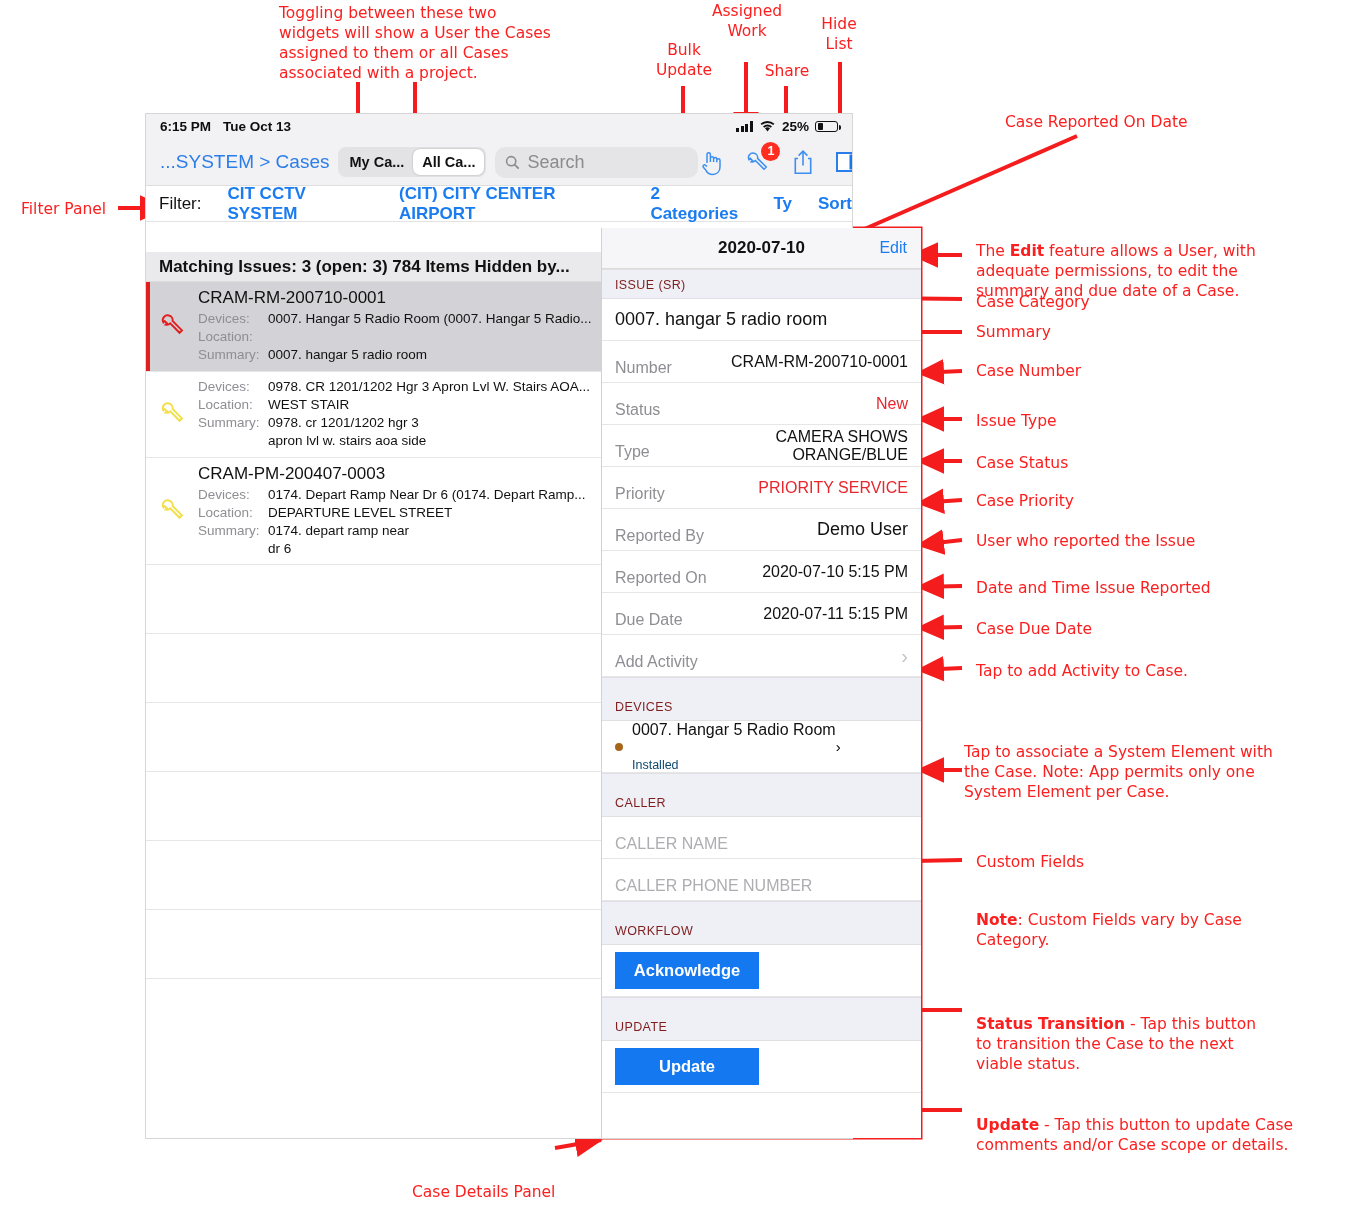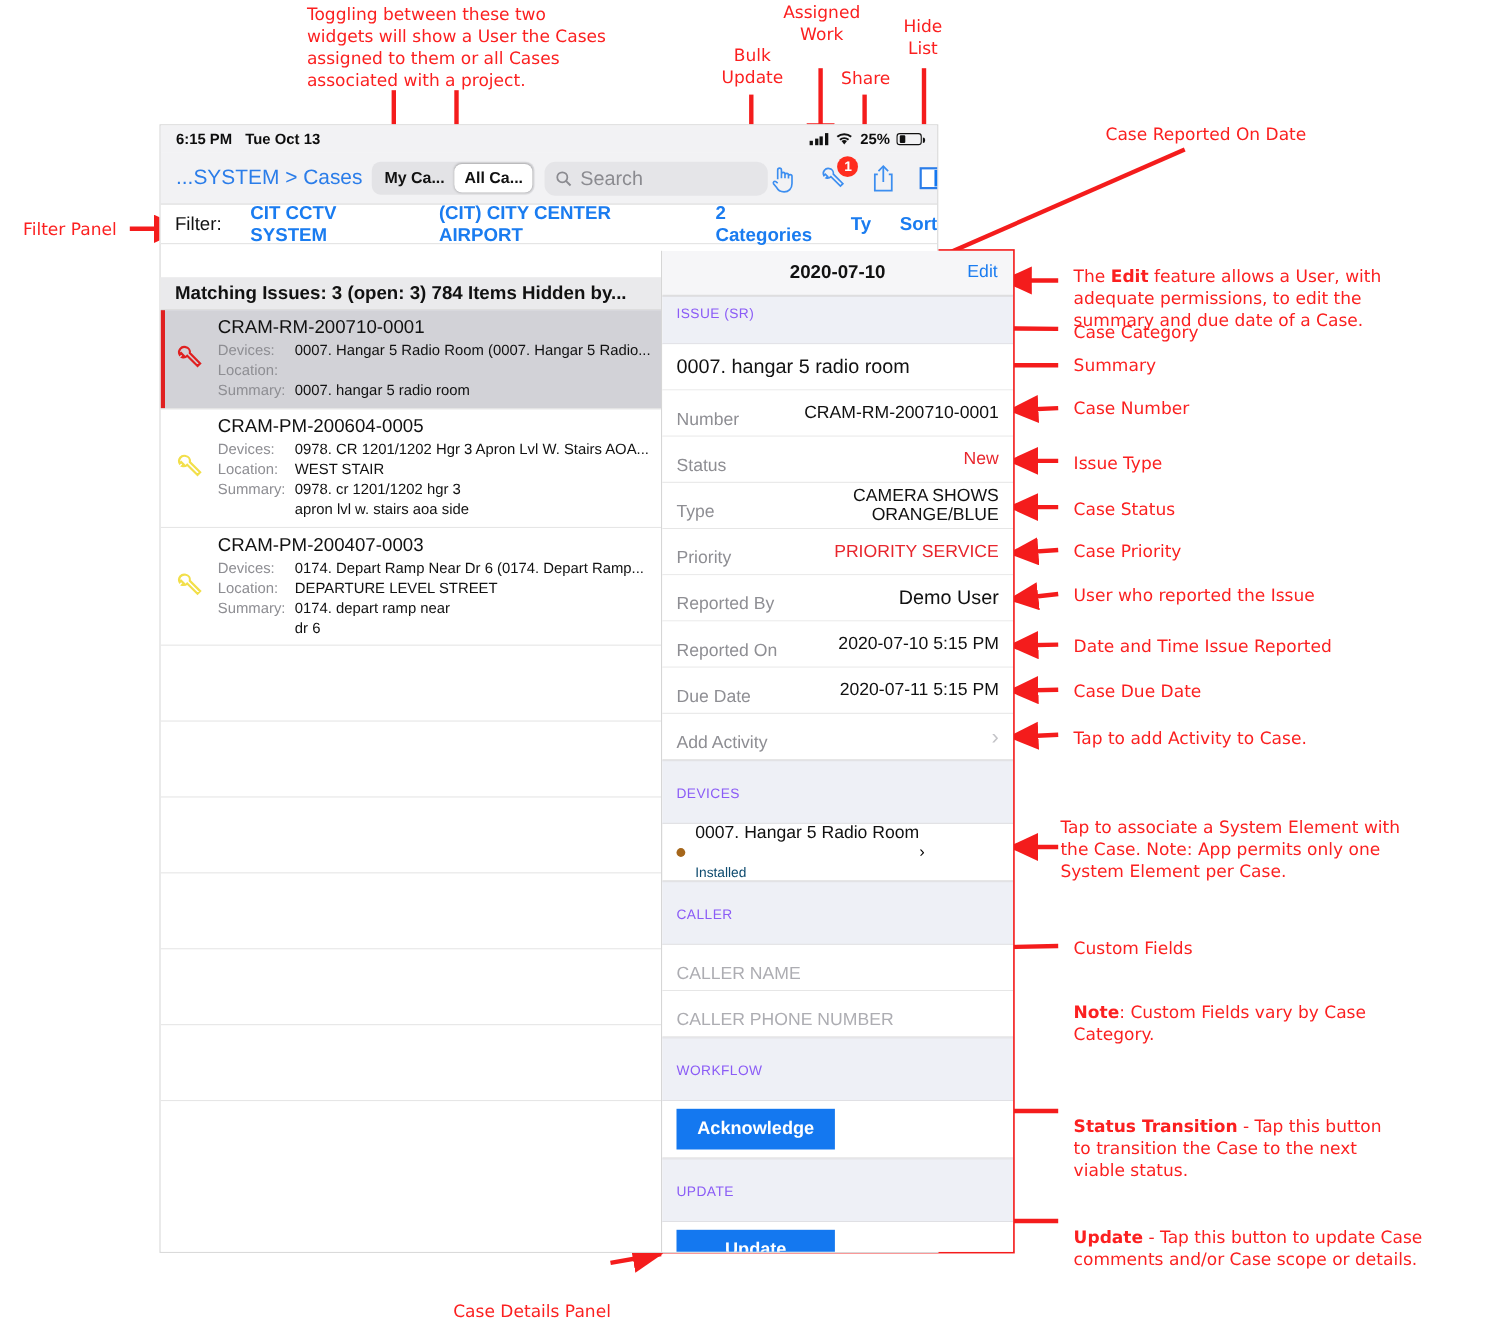--- a/index.html
+++ b/index.html
@@ -121,22 +121,22 @@
     background:#fff; border-left:1px solid #d2d2d2;
     font-size:15px; overflow:hidden;
   }
   .d-head {
     height:41px; background:#f6f6f8; display:flex; align-items:center;
     justify-content:center; position:relative; border-bottom:1px solid #dcdcdc;
   }
   .d-head .ttl { font-size:17px; font-weight:bold; color:#111; }
   .d-head .edit { position:absolute; right:14px; color:#1a7cf0; font-size:16px; }
   .d-sec {
-    background:#eef0f6; color:#8b5cf6; font-size:12.5px; letter-spacing:.4px;
-    padding:8px 0 20px 13px; border-bottom:1px solid #e0e0e4; border-top:1px solid #e0e0e4;
+    background:#eef0f6; color:#7f1d1d; font-size:12.5px; letter-spacing:.4px;
+    padding:8px 0 6px 13px; border-bottom:1px solid #e0e0e4; border-top:1px solid #e0e0e4;
   }
   .d-sec.tall { padding-top:22px; }
   .d-row {
     min-height:42px; display:flex; align-items:center; padding:0 13px;
     border-bottom:1px solid #e6e6e6; background:#fff; gap:10px;
   }
   .d-row .k { color:#8e8e93; font-size:16px;margin-top:13px; }
   .d-row .v { margin-left:auto; color:#111; font-size:16px; text-align:right; }
   .d-row .v.full { margin-left:0; text-align:left; }
   .d-row .v.red { color:#e8262d; }
@@ -393,24 +393,20 @@
       </div>
     </div>
 
     <div class="row">
       <div class="wr">
         <svg width="27" height="27" viewBox="0 0 26 26" fill="none" stroke="#f2df4a" stroke-width="1.9">
           <path d="M9.5 3.4a4.6 4.6 0 0 0-5.3 6.6l1.3-1.3 2.2 2.2-1.3 1.3a4.6 4.6 0 0 0 4.4-1.2l9 9 2.3-2.3-9-9A4.6 4.6 0 0 0 9.5 3.4z"></path>
         </svg>
       </div>
       <div class="body">
-        <div class="r1">
-          <span>CRAM-PM-200604-0005</span>
-          <span>2020-06-04 2:05 PM</span>
-        </div>
         <div class="kv">
           <span class="k">Devices:</span>
           <span class="v">0978. CR 1201/1202 Hgr 3 Apron Lvl W. Stairs AOA...</span>
         </div>
         <div class="kv">
           <span class="k">Location:</span>
           <span class="v">WEST STAIR</span>
           <span class="t prog">In Progress</span>
         </div>
         <div class="kv">

